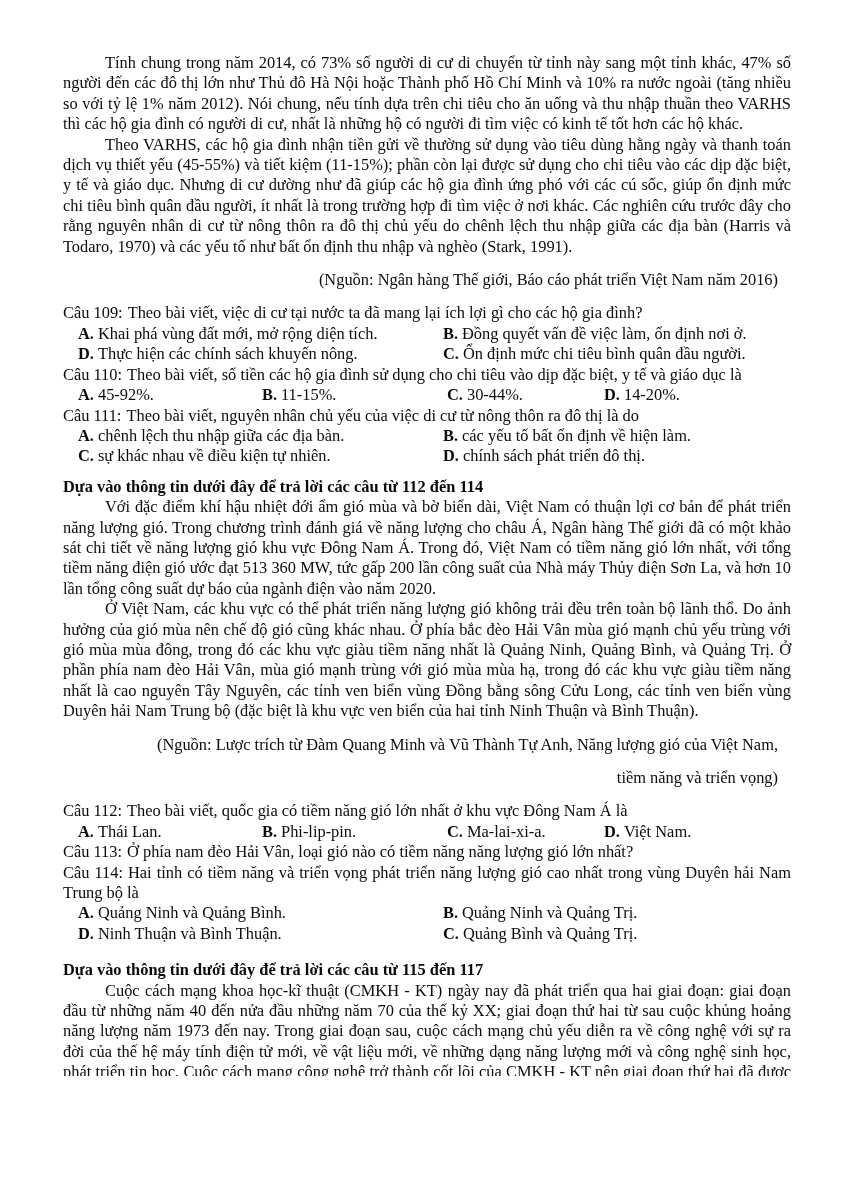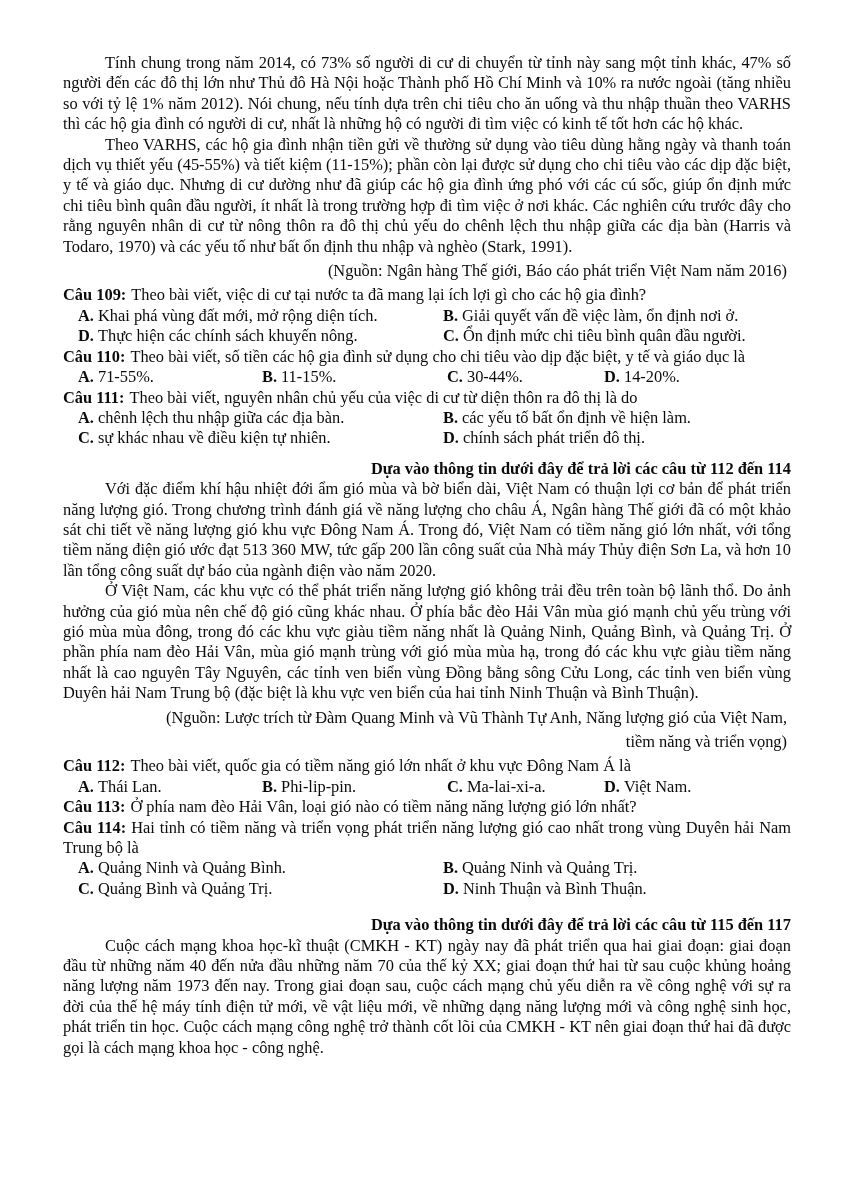--- a/index.html
+++ b/index.html
@@ -20,40 +20,39 @@
     left: 63px;
     top: 53px;
     width: 728px;
   }
   .para {
     margin: 0;
     text-align: justify;
     text-indent: 42px;
   }
   .source-line {
-    margin: 4px;
+    margin: 13px;
     text-align: right;
   }
   .b { font-weight: bold; }
   .i { }
   .q-line { text-align: justify; }
-  .q-label { font-weight: bold; margin-right: 5px; margin-top: 15px; }
+  .q-label { font-weight: normal; margin-right: 5px; margin-top: 15px; }
   .opts {
     display: grid;
     padding-left: 15px;
   }
   .opts.cols2 { grid-template-columns: 365px 1fr; }
   .opts.cols4 { grid-template-columns: 184px 185px 157px 1fr; }
   .opt { white-space: nowrap; overflow: visible; }
   .opt-letter { font-weight: bold; margin-right: 4px; }
   .section-header {
     margin: 10px 0 0 0;
     font-weight: bold;
     font-size: 16.4px;
-    text-align: right;
   }
   .section-header.mt-lg { margin-top: 16px; }
   .footer-box {
     position: absolute;
     left: 59px;
     right: 59px;
     top: 1147px;
     height: 30px;
     background: #8b5cf6;
     border: 2px solid #2a2a2a;
@@ -75,41 +74,41 @@
       <p class="para">Theo VARHS, các hộ gia đình nhận tiền gửi về thường sử dụng vào tiêu dùng hằng ngày và thanh toán dịch vụ thiết yếu (45-55%) và tiết kiệm (11-15%); phần còn lại được sử dụng cho chi tiêu vào các dịp đặc biệt, y tế và giáo dục. Nhưng di cư dường như đã giúp các hộ gia đình ứng phó với các cú sốc, giúp ổn định mức chi tiêu bình quân đầu người, ít nhất là trong trường hợp đi tìm việc ở nơi khác. Các nghiên cứu trước đây cho rằng nguyên nhân di cư từ nông thôn ra đô thị chủ yếu do chênh lệch thu nhập giữa các địa bàn (Harris và Todaro, 1970) và các yếu tố như bất ổn định thu nhập và nghèo (Stark, 1991).</p>
       <p class="source-line">(Nguồn: Ngân hàng Thế giới, Báo cáo phát triển Việt Nam năm 2016)</p>
     </section>
 
     <div class="question">
       <div class="q-line">
         <span class="q-label">Câu 109:</span><span>Theo bài viết, việc di cư tại nước ta đã mang lại ích lợi gì cho các hộ gia đình?</span>
       </div>
       <div class="opts cols2">
         <div class="opt"><span class="opt-letter">A.</span><span>Khai phá vùng đất mới, mở rộng diện tích.</span></div>
-        <div class="opt"><span class="opt-letter">B.</span><span>Giải quyết vấn đề việc làm, ổn định nơi ở.</span></div>
+        <div class="opt"><span class="opt-letter">B.</span><span>Đồng quyết vấn đề việc làm, ổn định nơi ở.</span></div>
         <div class="opt"><span class="opt-letter">D.</span><span>Thực hiện các chính sách khuyến nông.</span></div>
         <div class="opt"><span class="opt-letter">C.</span><span>Ổn định mức chi tiêu bình quân đầu người.</span></div>
       </div>
     </div>
 
     <div class="question">
       <div class="q-line">
         <span class="q-label">Câu 110:</span><span>Theo bài viết, số tiền các hộ gia đình sử dụng cho chi tiêu vào dịp đặc biệt, y tế và giáo dục là</span>
       </div>
       <div class="opts cols4">
-        <div class="opt"><span class="opt-letter">A.</span><span>71-55%.</span></div>
+        <div class="opt"><span class="opt-letter">A.</span><span>45-92%.</span></div>
         <div class="opt"><span class="opt-letter">B.</span><span>11-15%.</span></div>
         <div class="opt"><span class="opt-letter">C.</span><span>30-44%.</span></div>
         <div class="opt"><span class="opt-letter">D.</span><span>14-20%.</span></div>
       </div>
     </div>
 
     <div class="question">
       <div class="q-line">
-        <span class="q-label">Câu 111:</span><span>Theo bài viết, nguyên nhân chủ yếu của việc di cư từ diện thôn ra đô thị là do</span>
+        <span class="q-label">Câu 111:</span><span>Theo bài viết, nguyên nhân chủ yếu của việc di cư từ nông thôn ra đô thị là do</span>
       </div>
       <div class="opts cols2">
         <div class="opt"><span class="opt-letter">A.</span><span>chênh lệch thu nhập giữa các địa bàn.</span></div>
         <div class="opt"><span class="opt-letter">B.</span><span>các yếu tố bất ổn định về hiện làm.</span></div>
         <div class="opt"><span class="opt-letter">C.</span><span>sự khác nhau về điều kiện tự nhiên.</span></div>
         <div class="opt"><span class="opt-letter">D.</span><span>chính sách phát triển đô thị.</span></div>
       </div>
     </div>
 
     <h2 class="section-header">Dựa vào thông tin dưới đây để trả lời các câu từ 112 đến 114</h2>
@@ -139,22 +138,22 @@
       </div>
     </div>
 
     <div class="question">
       <div class="q-line">
         <span class="q-label">Câu 114:</span><span>Hai tỉnh có tiềm năng và triển vọng phát triển năng lượng gió cao nhất trong vùng Duyên hải Nam Trung bộ là</span>
       </div>
       <div class="opts cols2">
         <div class="opt"><span class="opt-letter">A.</span><span>Quảng Ninh và Quảng Bình.</span></div>
         <div class="opt"><span class="opt-letter">B.</span><span>Quảng Ninh và Quảng Trị.</span></div>
+        <div class="opt"><span class="opt-letter">D.</span><span>Ninh Thuận và Bình Thuận.</span></div>
         <div class="opt"><span class="opt-letter">C.</span><span>Quảng Bình và Quảng Trị.</span></div>
-        <div class="opt"><span class="opt-letter">D.</span><span>Ninh Thuận và Bình Thuận.</span></div>
       </div>
     </div>
 
     <h2 class="section-header mt-lg">Dựa vào thông tin dưới đây để trả lời các câu từ 115 đến 117</h2>
 
     <section>
       <p class="para">Cuộc cách mạng khoa học-kĩ thuật (CMKH - KT) ngày nay đã phát triển qua hai giai đoạn: giai đoạn đầu từ những năm 40 đến nửa đầu những năm 70 của thế kỷ XX; giai đoạn thứ hai từ sau cuộc khủng hoảng năng lượng năm 1973 đến nay. Trong giai đoạn sau, cuộc cách mạng chủ yếu diễn ra về công nghệ với sự ra đời của thế hệ máy tính điện tử mới, về vật liệu mới, về những dạng năng lượng mới và công nghệ sinh học, phát triển tin học. Cuộc cách mạng công nghệ trở thành cốt lõi của CMKH - KT nên giai đoạn thứ hai đã được gọi là cách mạng khoa học - công nghệ.</p>
     </section>
 
   </div>

